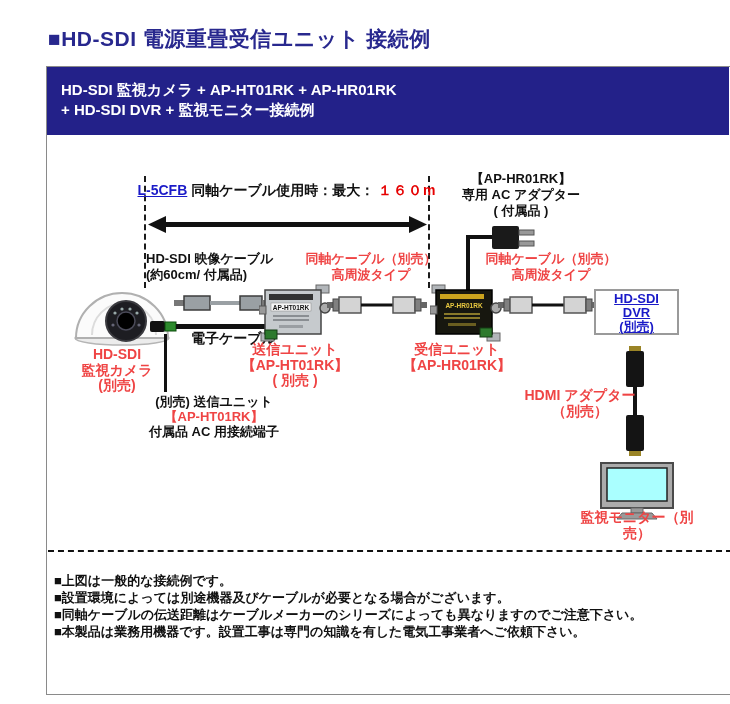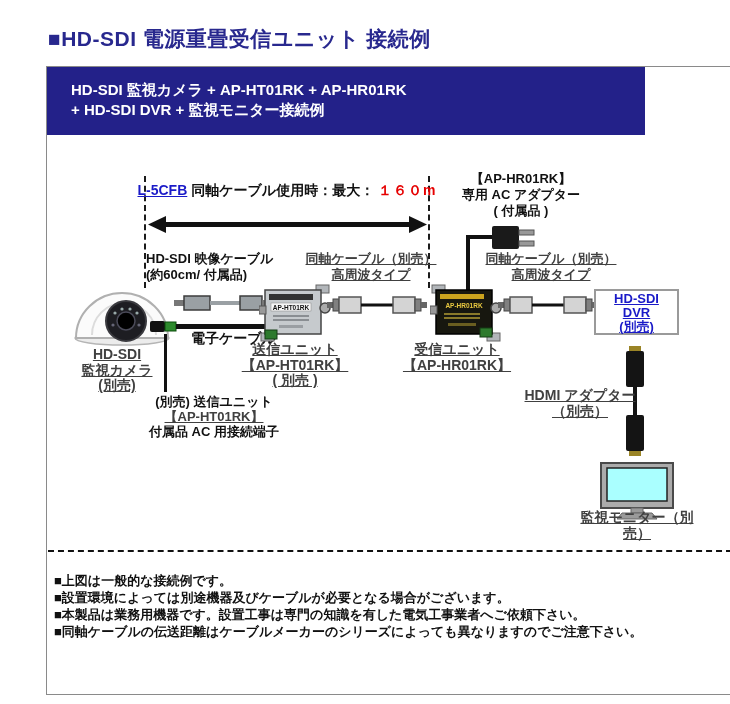--- a/index.html
+++ b/index.html
@@ -4,35 +4,35 @@
 <style>
   * { margin:0; padding:0; box-sizing:border-box; }
   body { background:#fff; font-family:"Liberation Sans","DejaVu Sans",sans-serif; }
   .page { position:relative; width:730px; height:704px; background:#fff; overflow:hidden;margin-left:24px; }
 
   .page-title { position:absolute; left:24px; top:25px; font-size:21px; font-weight:bold;
                 color:#28288E; letter-spacing:0.5px; white-space:nowrap; }
 
   .outer-box { position:absolute; left:22px; top:66px; width:688px; height:629px;
                border:1px solid #8a8a8a; background:#fff; }
-  .header-bar { position:absolute; left:23px; top:67px; width:598px; height:68px;
+  .header-bar { position:absolute; left:23px; top:67px; width:682px; height:68px;
                 background:#232189; color:#fff; font-weight:bold; font-size:15px;
-                line-height:20px; padding:13px 0 0 24px; }
+                line-height:20px; padding:13px 0 0 14px; }
 
   .vdash { position:absolute; top:176px; height:112px; width:0; border-left:2px dashed #1b1b1b; }
   .vdash.left { left:120px; } .vdash.right { left:404px; }
 
   .distance-line { position:absolute; left:263px; top:182px; transform:translateX(-50%);
                    white-space:nowrap; font-size:14px; font-weight:bold; color:#111; }
   .link { color:#1A1AC8; text-decoration:underline; }
   .red  { color:#E60000; letter-spacing:1px; }
 
   .lbl { position:absolute; font-weight:bold; font-size:13px; color:#111; line-height:16px; }
   .lbl.center { transform:translateX(-50%); text-align:center; }
-  .lbl .bl { display:block; color:#404040; text-decoration:underline; }
+  .lbl .bl { display:block; color:#ef4444; }
   .lbl .bk { display:block; color:#111; }
   .lbl14 { font-size:14px; line-height:15.5px; }
 
   .dvr-box { position:absolute; left:570px; top:289px; width:85px; height:46px;
              border:2px solid #9a9a9a; text-align:center; font-size:13px; font-weight:bold;
              line-height:14px; padding-top:1px; background:#fff; }
   .dvr-box span { display:block; color:#1A1AC8; text-decoration:underline; }
 
   .vline-terminal { position:absolute; left:140px; top:334px; height:58px; width:0;
                     border-left:3px solid #111; }
@@ -234,17 +234,17 @@
 
   <div class="lbl14 lbl center" style="left:613px; top:510px;">
     <span class="bl">監視モニター（別売）</span>
   </div>
 
   <div class="hsep"></div>
 
   <div class="notes">
     <div>■上図は一般的な接続例です。</div>
     <div>■設置環境によっては別途機器及びケーブルが必要となる場合がございます。</div>
+    <div>■同軸ケーブルの伝送距離はケーブルメーカーのシリーズによっても異なりますのでご注意下さい。</div>
     <div>■本製品は業務用機器です。設置工事は専門の知識を有した電気工事業者へご依頼下さい。</div>
-    <div>■同軸ケーブルの伝送距離はケーブルメーカーのシリーズによっても異なりますのでご注意下さい。</div>
   </div>
 
 </div>
 
 </body></html>

